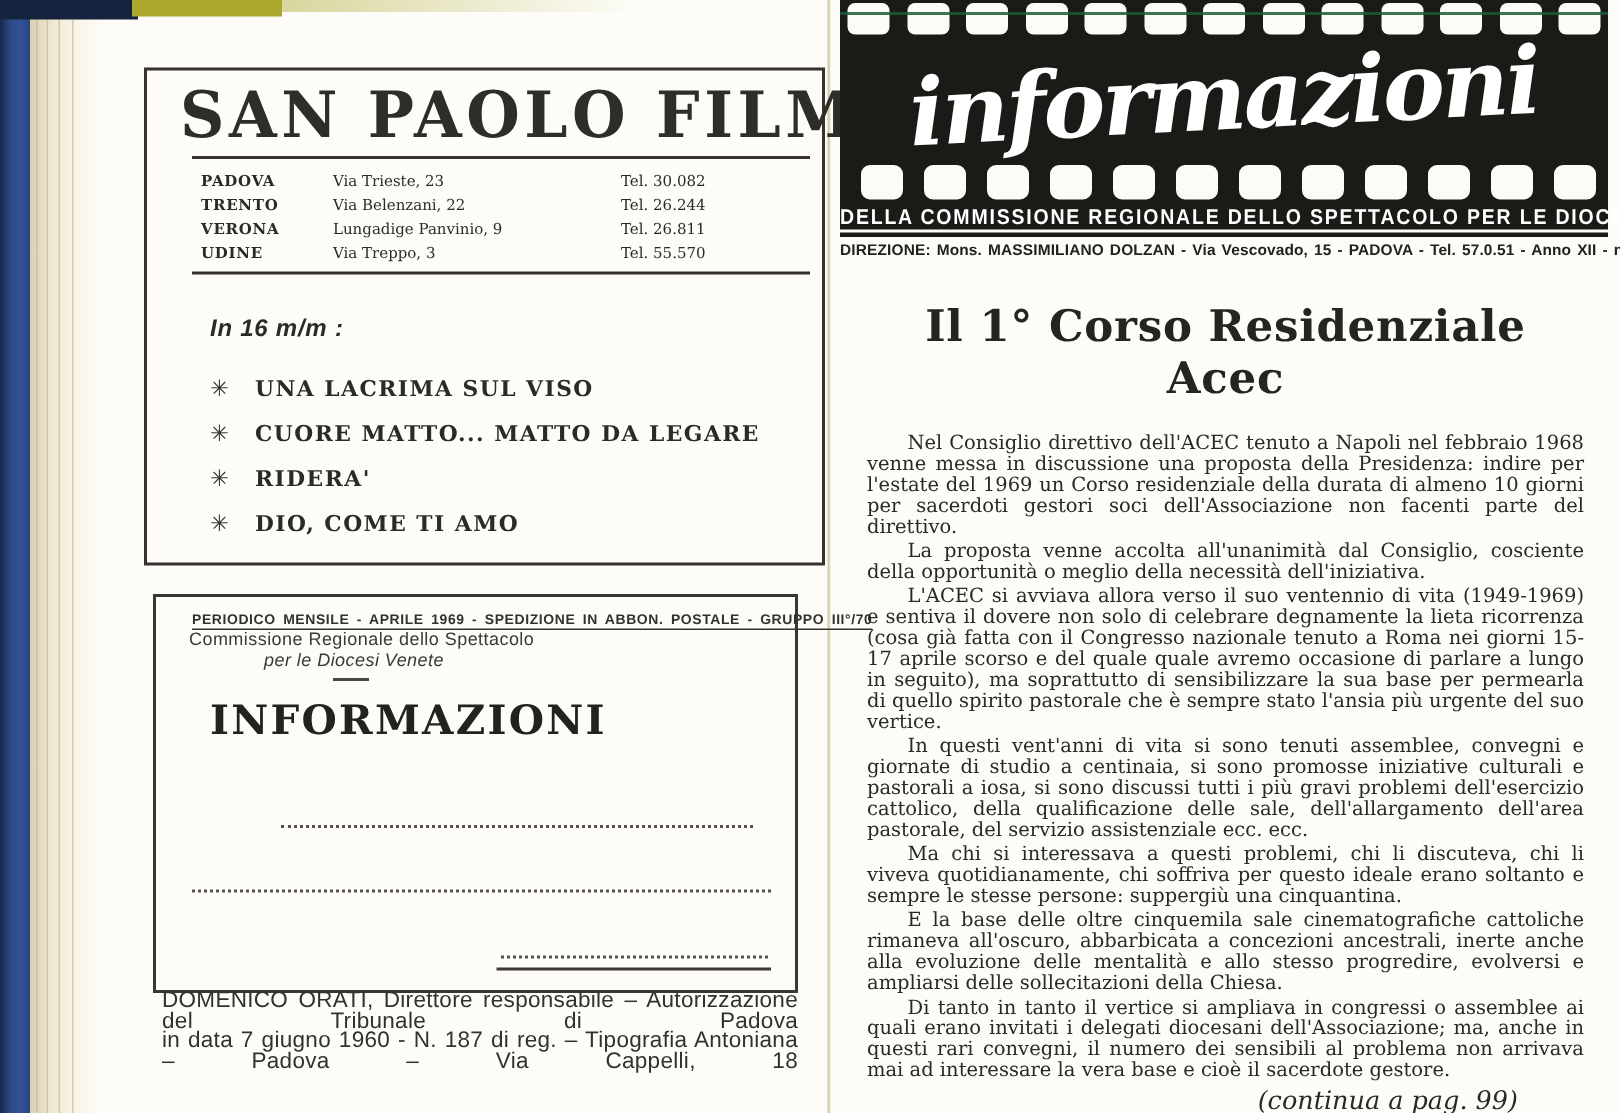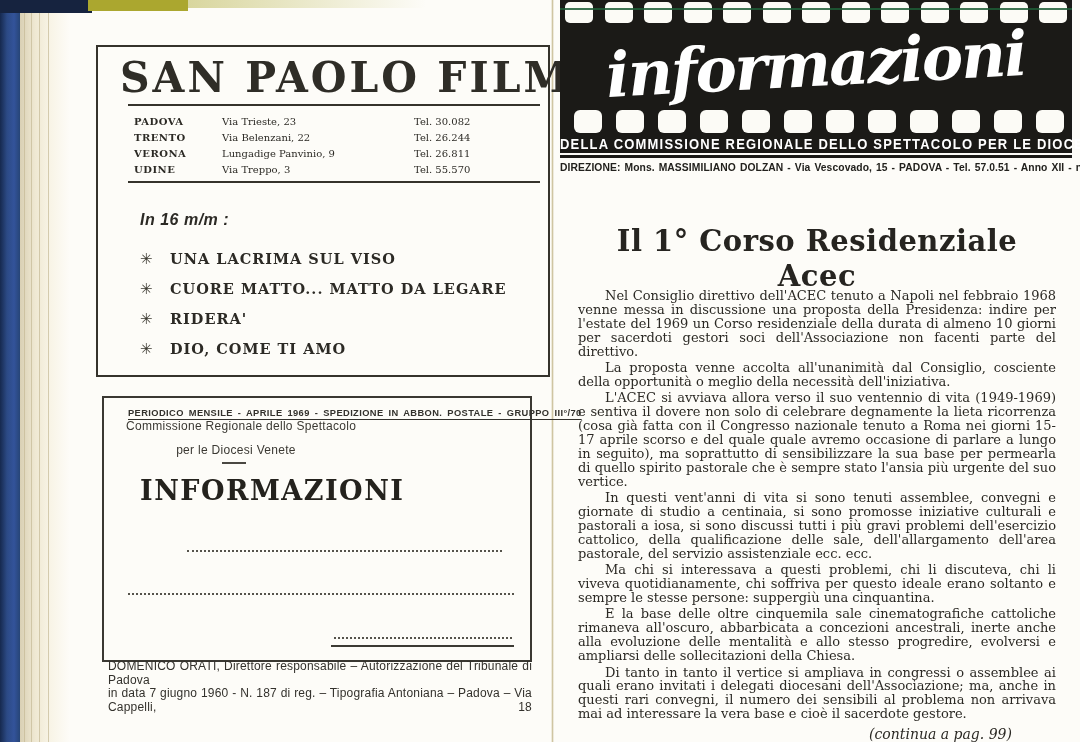--- a/index.html
+++ b/index.html
@@ -33,32 +33,32 @@
   .ad-film{margin-bottom:12px;font-weight:bold;font-size:14.5px;letter-spacing:1px;white-space:nowrap;}
   .ad-film .bullet{display:inline-block;width:30px;font-weight:normal;font-size:15px;color:#3a382f;}
 
   
   .mast-box{position:absolute;left:102px;top:396px;width:426px;height:262px;border:2px solid #3a3832;}
   .mast-postal{margin:10px 10px 0 24px;font-family:"Liberation Sans",sans-serif;font-weight:bold;
                font-size:9.3px;letter-spacing:.4px;word-spacing:2px;color:#33312c;
                text-decoration:underline;text-underline-offset:3px;white-space:nowrap;}
   .mast-org1{margin:1px 0 0 22px;font-family:"Liberation Sans",sans-serif;font-size:12px;
              color:#3b3933;letter-spacing:.3px;}
-  .mast-org2{margin:10px 0 0 22px;width:220px;text-align:center;font-family:"Liberation Sans",sans-serif;
-             font-size:12px;color:#3b3933;letter-spacing:.3px;}
+  .mast-org2{margin:0 0 0 22px;width:220px;text-align:center;font-family:"Liberation Sans",sans-serif;
+             font-size:12px;color:#3b3933;letter-spacing:.3px;font-style:italic;}
   .mast-shortrule{width:24px;border:0;border-top:2px solid #4a4842;margin:5px 0 0 118px;}
   .mast-title{margin:11px 0 0 36px;font-weight:bold;font-size:27px;letter-spacing:1.5px;color:#24221d;}
   .dotline{position:absolute;height:0;border-top:2px dotted #55534c;}
   .dotline.l1{left:83px;top:152px;width:315px;}
   .dotline.l2{left:24px;top:195px;width:386px;}
   .dotline.l3{left:230px;top:239px;width:178px;}
   .solidline{position:absolute;left:227px;top:247px;width:183px;height:0;border-top:2px solid #3c3a33;}
 
   .imprint{position:absolute;left:108px;top:660px;width:424px;font-family:"Liberation Sans",sans-serif;
-           font-size:12px;line-height:13.5px;letter-spacing:.2px;color:#33312c;}
+           font-size:15px;line-height:13.5px;letter-spacing:.2px;color:#33312c;}
   .imprint div{text-align:justify;text-align-last:justify;}
 
   
   .film-strip{position:absolute;left:560px;top:0;width:512px;height:158px;
               background:var(--strip_black,#1b1a17);}
   .film-strip::after{content:"";position:absolute;left:0;right:0;bottom:3px;height:2px;background:#fdfcf8;}
   .sprockets{position:absolute;left:5px;right:5px;display:flex;justify-content:space-between;}
   .sprockets.top{top:2px;}
   .sprockets.bottom{top:110px;left:14px;right:8px;}
   .sprockets .hole{width:28px;height:21px;background:#fcfbf6;border-radius:5px;}
@@ -68,26 +68,26 @@
   .logo-script{position:absolute;left:0;top:20px;width:512px;height:94px;}
   .strip-caption{position:absolute;left:0;right:0;bottom:6px;text-align:center;
                  font-family:"Liberation Sans",sans-serif;font-weight:bold;font-size:13px;
                  letter-spacing:1.2px;color:#ffffff;transform:scaleY(1.1);white-space:nowrap;}
 
   .direction-line{position:absolute;left:560px;top:162px;width:512px;text-align:center;
                   font-family:"Liberation Sans",sans-serif;font-weight:bold;font-size:10.3px;
                   letter-spacing:.1px;word-spacing:1px;color:#22211d;white-space:nowrap;}
 
   
-  .article-title{position:absolute;left:578px;top:224px;width:478px;text-align:center;
+  .article-title{position:absolute;left:578px;top:200px;width:478px;text-align:center;
                  font-weight:bold;font-size:29px;line-height:1.2;letter-spacing:.5px;color:#262420;}
   .article-body{position:absolute;left:578px;top:289px;width:478px;font-size:13px;line-height:13.9px;
                 text-align:justify;color:#2b2924;}
   .article-body p{margin:0 0 2.5px 0;text-indent:27px;}
-  .continuation{margin-top:7px;text-align:right;padding-right:44px;font-style:italic;font-size:14px;}
+  .continuation{margin-top:7px;text-align:right;padding-right:44px;font-style:italic;font-size:17px;}
 </style>
 </head>
 <body>
 
 <div class="scan">
 
   <div class="binding"></div>
   <div class="page-edges">
     <div class="edge-line" style="left:4px"></div>
     <div class="edge-line" style="left:11px"></div>

